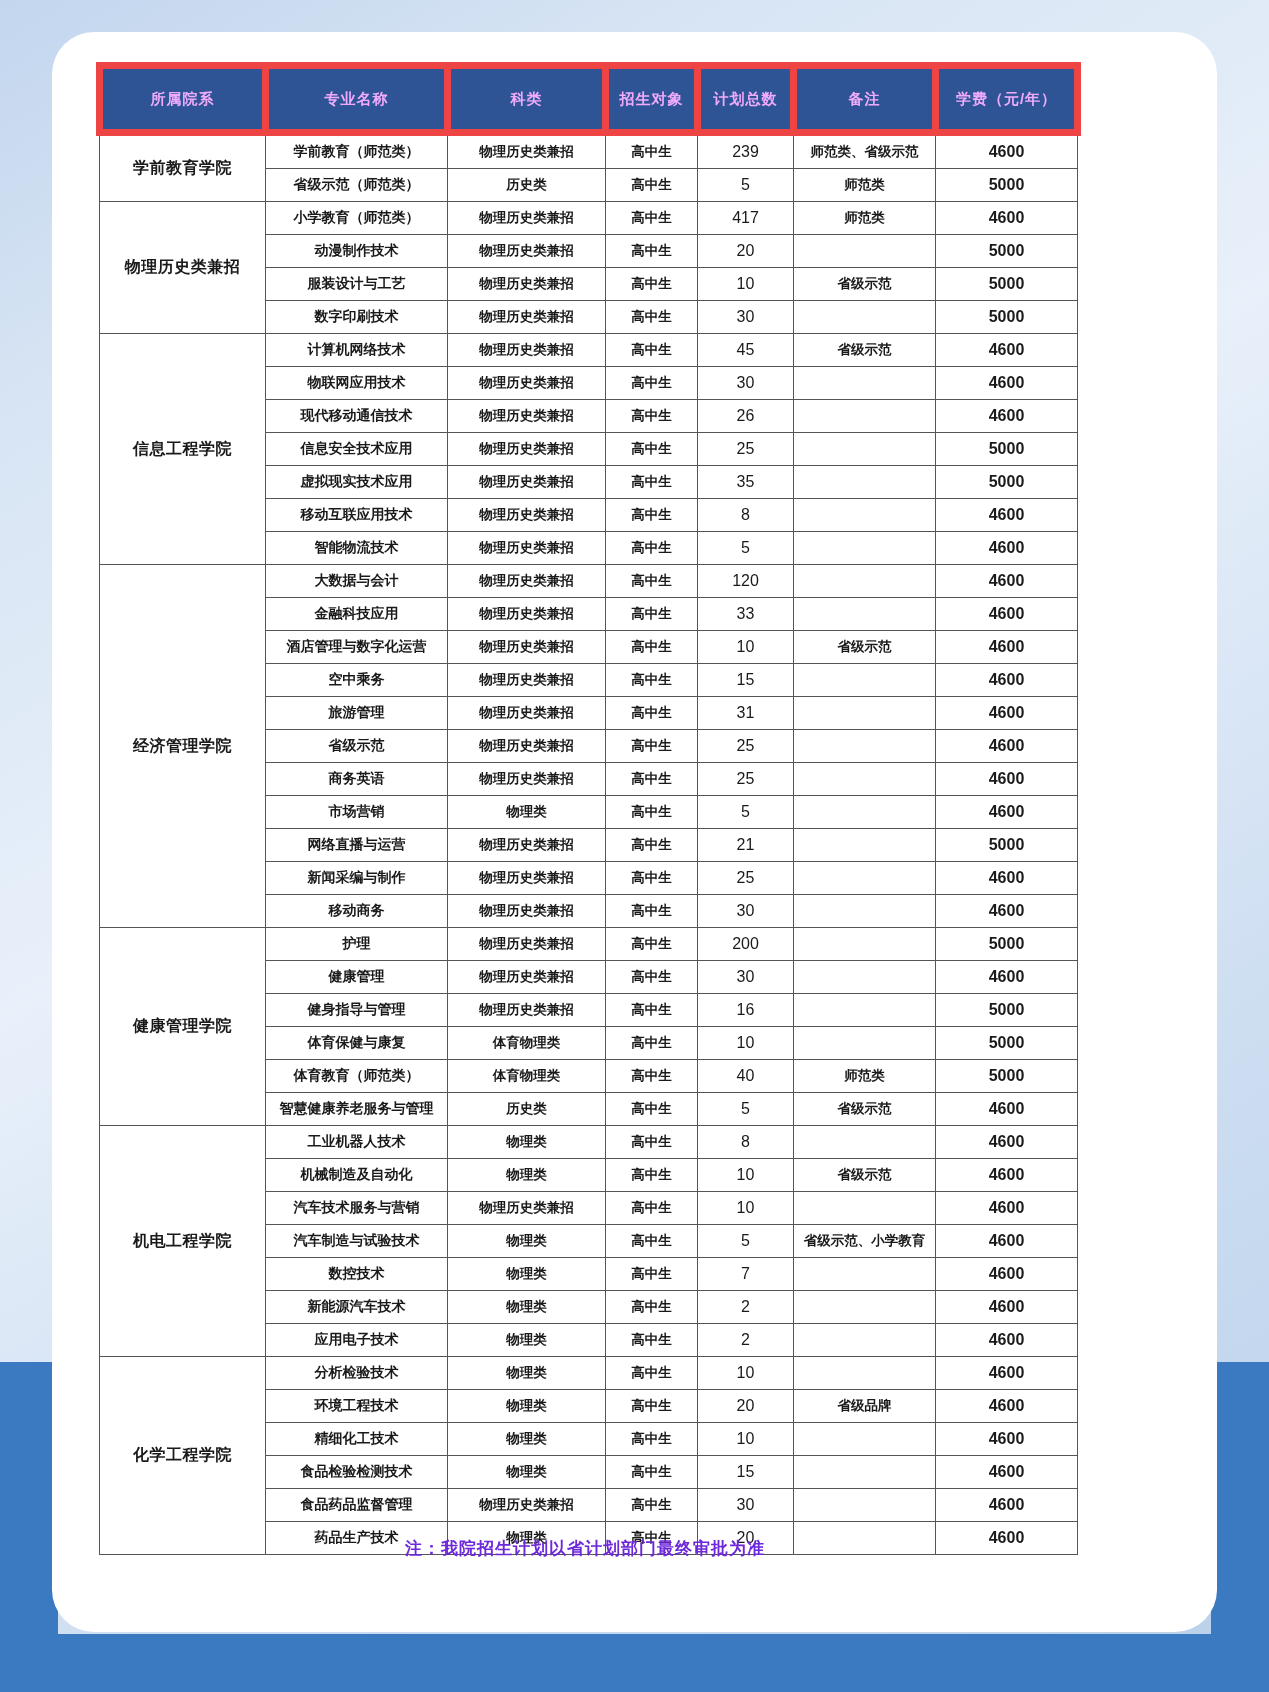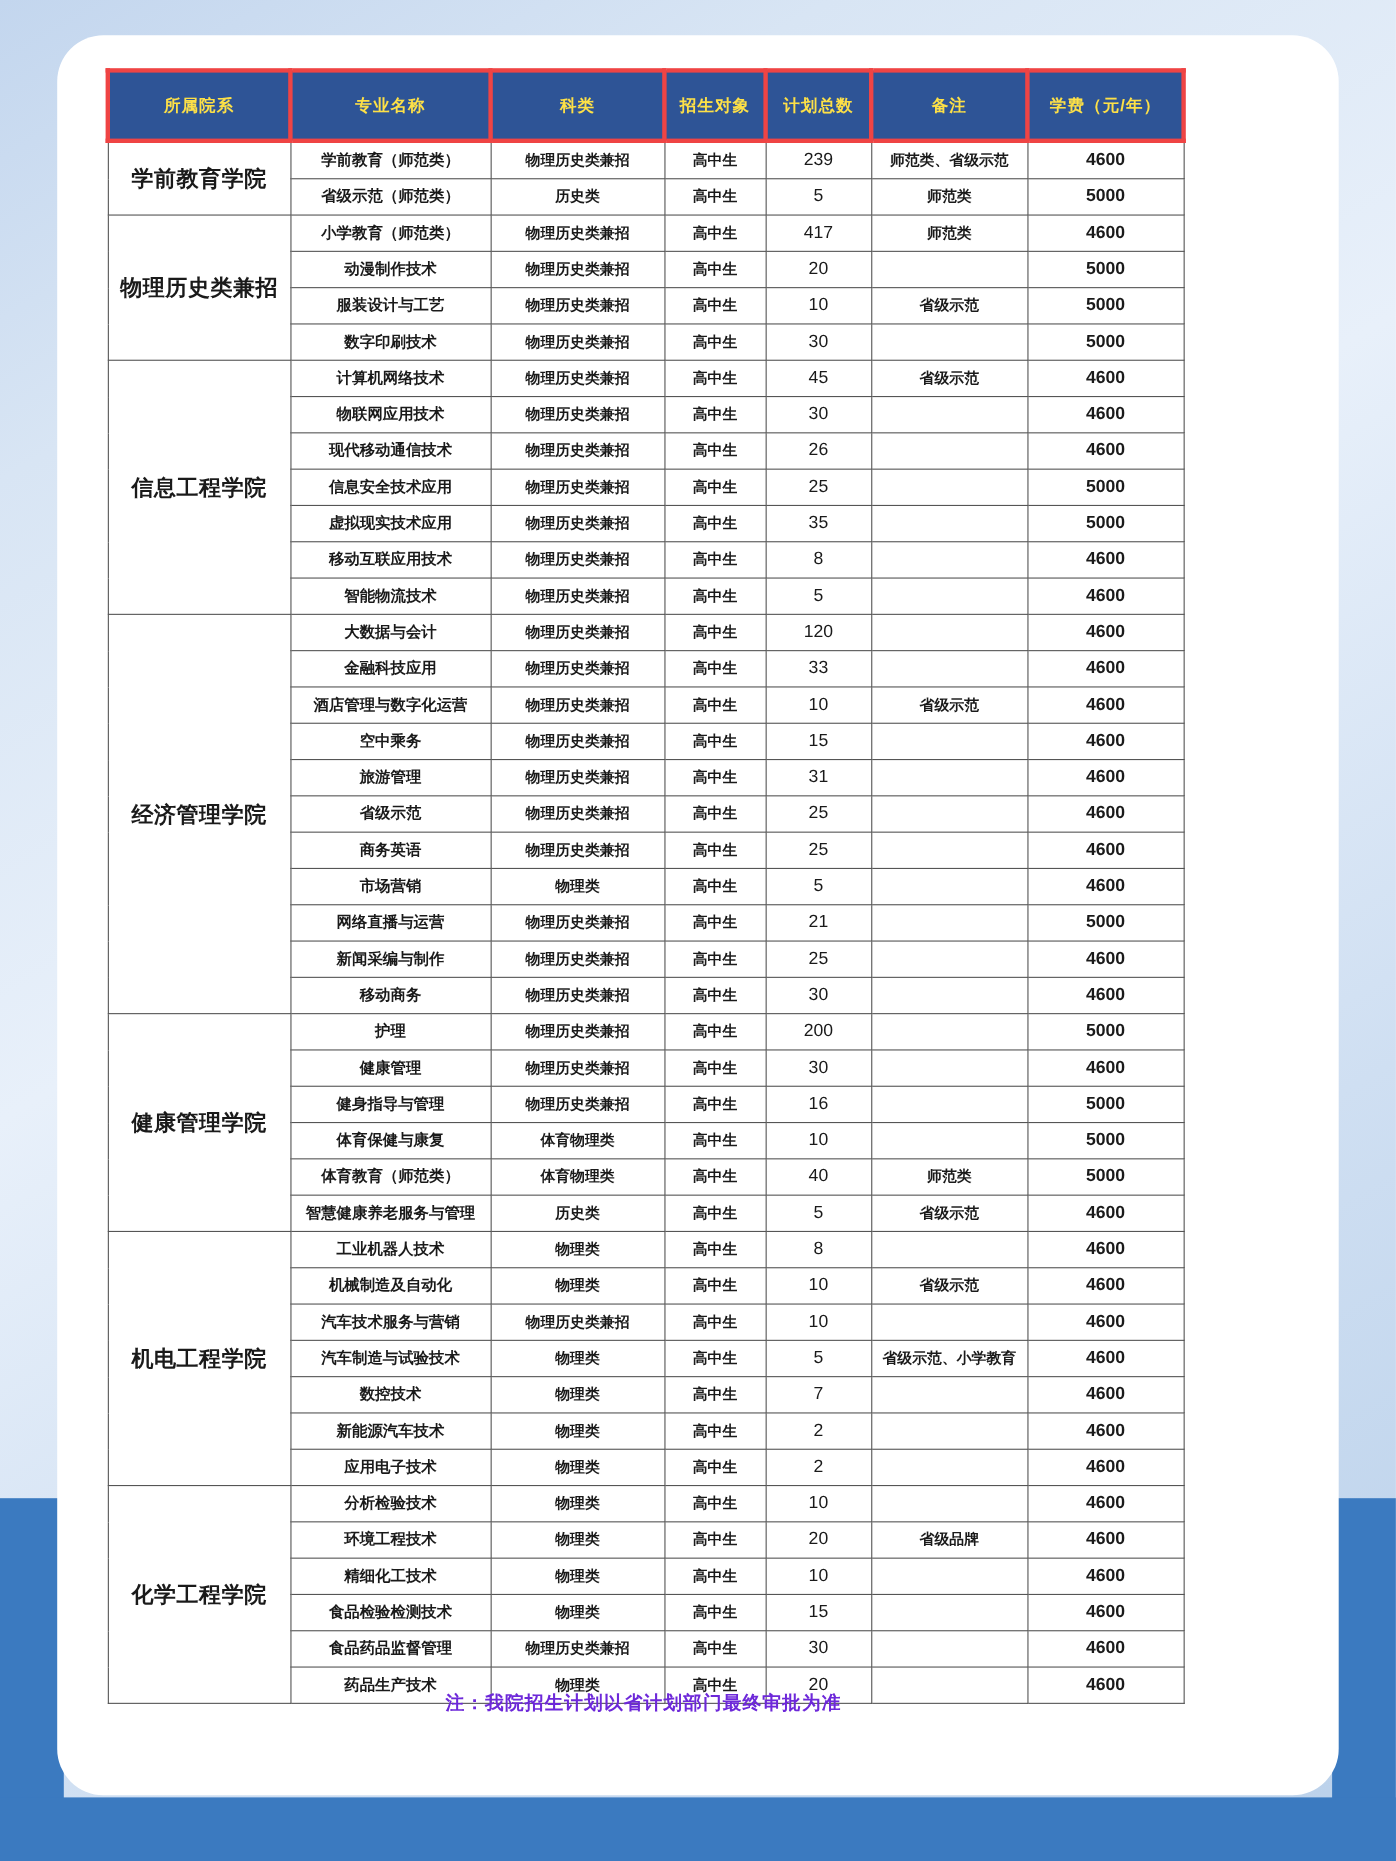--- a/index.html
+++ b/index.html
@@ -71,43 +71,43 @@
   table.plan col.c0 { width: 166px; }
   table.plan col.c1 { width: 182px; }
   table.plan col.c2 { width: 158px; }
   table.plan col.c3 { width: 92px; }
   table.plan col.c4 { width: 96px; }
   table.plan col.c5 { width: 142px; }
   table.plan col.c6 { width: 142px; }
 
   table.plan th {
     background: #2e5496;
-    color: #fde047;
+    color: #f0abfc;
     font-size: 15px;
     font-weight: bold;
     letter-spacing: 1px;
     height: 58px;
-    border: 4px solid #ef4444;
+    border: 7px solid #ef4444;
     text-align: center;
     vertical-align: middle;
   }
   table.plan td {
     border: 1px solid #555555;
     height: 30px;
     font-size: 14px;
     color: #1a1a1a;
     text-align: center;
     vertical-align: middle;
     font-weight: bold;
     padding: 1px 2px;
     background: #ffffff;
     white-space: nowrap;
   }
   table.plan td.dept {
-    font-size: 20px;
+    font-size: 16px;
     letter-spacing: 0.5px;
   }
   table.plan td.num {
     font-family: "Liberation Sans", sans-serif;
     font-weight: normal;
     font-size: 16px;
   }
   table.plan td.fee {
     font-family: "Liberation Sans", sans-serif;
     font-weight: bold;

